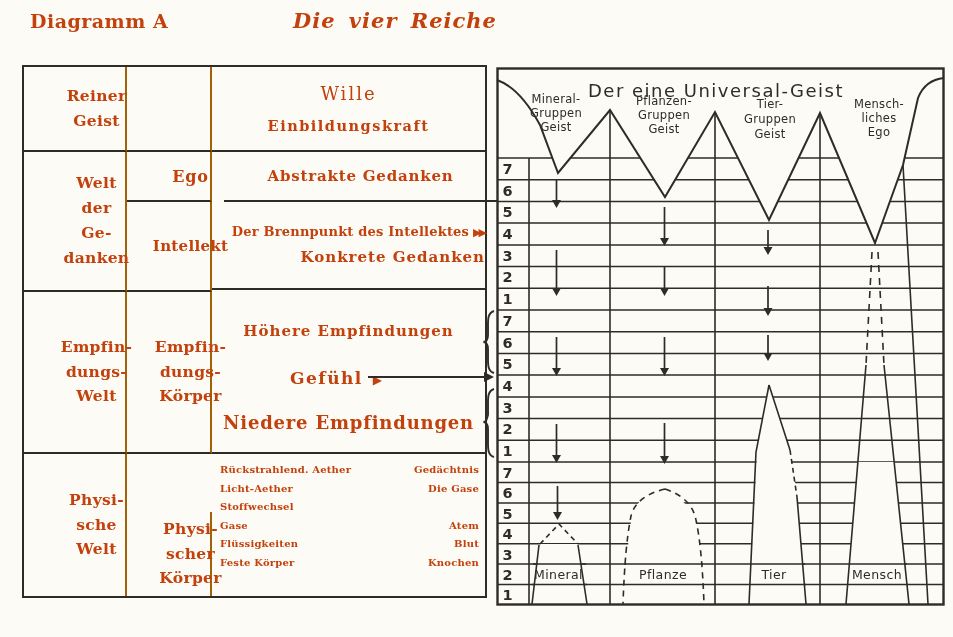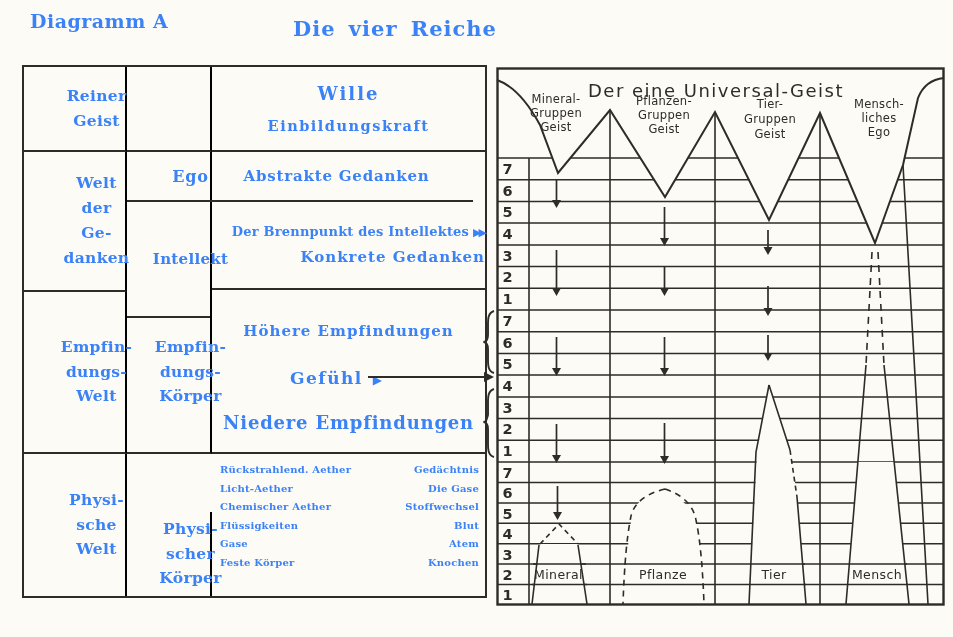--- a/index.html
+++ b/index.html
@@ -1,29 +1,29 @@
 <!DOCTYPE html>
 <html><head>
 <meta charset="utf-8">
 <style>
   html,body{margin:0;padding:0;}
   .page{
     position:relative;width:953px;height:637px;
-    background:#fcfbf6;color:#3b82f6;overflow:hidden;
+    background:#fcfbf6;color:#c2410c;overflow:hidden;
     font-family:"DejaVu Serif","Liberation Serif",serif;
   }
   .corner-label{position:absolute;left:30px;top:10px;font-size:19px;font-weight:bold;letter-spacing:.5px;}
-  .page-title{position:absolute;left:255px;top:16px;width:280px;text-align:center;font-size:21px;font-weight:bold;letter-spacing:1px;word-spacing:5px;}
+  .page-title{position:absolute;left:255px;top:8px;width:280px;text-align:center;font-size:21px;font-weight:bold;letter-spacing:1px;word-spacing:5px;font-style:italic;}
   
   .tbl{position:absolute;left:22px;top:65px;width:465px;height:533px;border:2px solid #2f2c27;box-sizing:border-box;}
   .cell{position:absolute;box-sizing:border-box;display:flex;flex-direction:column;align-items:center;justify-content:center;text-align:center;}
-  .br{border-right:2px solid #000000;padding-left:44px;}
+  .br{border-right:2px solid #a16207;padding-left:44px;}
   .bb{border-bottom:2px solid #2f2c27;}
   .w-lines span{display:block;font-size:15.5px;font-weight:bold;line-height:1.6;letter-spacing:.3px;}
-  .big{font-size:18px;font-weight:bold;letter-spacing:2px;}
+  .big{font-size:18px;font-weight:normal;letter-spacing:2px;}
   .mid{font-size:14.5px;font-weight:bold;letter-spacing:1.5px;margin-top:13px;}
   .plain{font-size:15px;font-weight:bold;letter-spacing:.8px;}
   .cell3{align-items:stretch;justify-content:flex-start;}
   .focus-line{font-size:13px;font-weight:bold;text-align:right;padding:22px 1px 0 0;letter-spacing:.2px;}
   .focus-arrow{font-size:11px;letter-spacing:-3px;padding-left:4px;}
   .konkrete{font-size:15px;font-weight:bold;letter-spacing:1px;text-align:right;padding-top:9px;}
   .sense-cell{position:relative;}
   .sense-top{position:absolute;left:0;right:0;top:30px;text-align:center;font-size:15px;font-weight:bold;letter-spacing:1px;}
   .sense-feel{position:absolute;left:78px;top:76px;font-size:17px;font-weight:bold;letter-spacing:1.5px;}
   .feel-glyph{font-size:12px;padding-left:10px;letter-spacing:-2px;}
@@ -59,24 +59,24 @@
     </div>
 
     <div class="cell br bb w-lines" style="left:0;top:85px;width:103px;height:140px;">
       <span>Welt</span>
       <span>der Ge-</span>
       <span>danken</span>
     </div>
     <div class="cell br bb" style="left:103px;top:85px;width:85px;height:50px;">
       <span class="plain" style="font-size:16px;">Ego</span>
     </div>
-    <div class="cell bb" style="left:176px;top:85px;width:273px;height:50px;">
+    <div class="cell bb" style="left:200px;top:85px;width:273px;height:50px;">
       <span class="plain">Abstrakte Gedanken</span>
     </div>
-    <div class="cell br bb" style="left:103px;top:135px;width:85px;height:116px;">
+    <div class="cell br bb" style="left:103px;top:135px;width:85px;height:90px;">
       <span class="plain" style="letter-spacing:.3px;">Intellekt</span>
     </div>
     <div class="cell bb cell3" style="left:188px;top:135px;width:273px;height:88px;">
       <div class="focus-line">
         <span>Der Brennpunkt des Intellektes</span><span class="focus-arrow">▶▶</span>
       </div>
       <div class="konkrete">Konkrete Gedanken</div>
     </div>
 
     <div class="cell br bb w-lines" style="left:0;top:225px;width:103px;height:162px;">
@@ -110,30 +110,29 @@
     <div class="cell cell3 ethers" style="left:188px;top:387px;width:273px;height:142px;">
       <div class="ether-row">
           <span>Rückstrahlend. Aether</span>
           <span>Gedächtnis</span>
         </div>
       <div class="ether-row">
           <span>Licht-Aether</span>
           <span>Die Gase</span>
         </div>
       <div class="ether-row">
-          <span>Chemischer Aether</span>
           <span>Stoffwechsel</span>
+        </div>
+      <div class="ether-row">
+          <span>Gase</span>
+          <span>Atem</span>
         </div>
       <div class="ether-row">
           <span>Flüssigkeiten</span>
           <span>Blut</span>
-        </div>
-      <div class="ether-row">
-          <span>Gase</span>
-          <span>Atem</span>
         </div>
       <div class="ether-row">
           <span>Feste Körper</span>
           <span>Knochen</span>
         </div>
     </div>
   </div>
 
   <div class="garrow-line"></div>
   <div class="garrow-head"></div>

